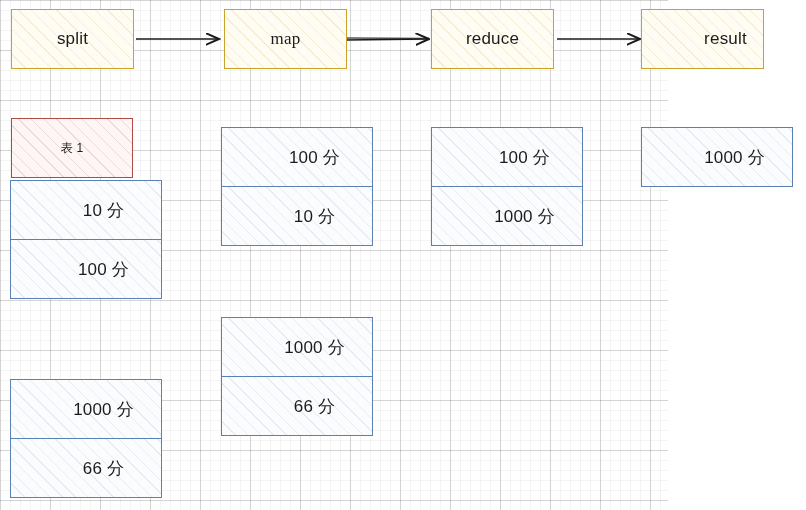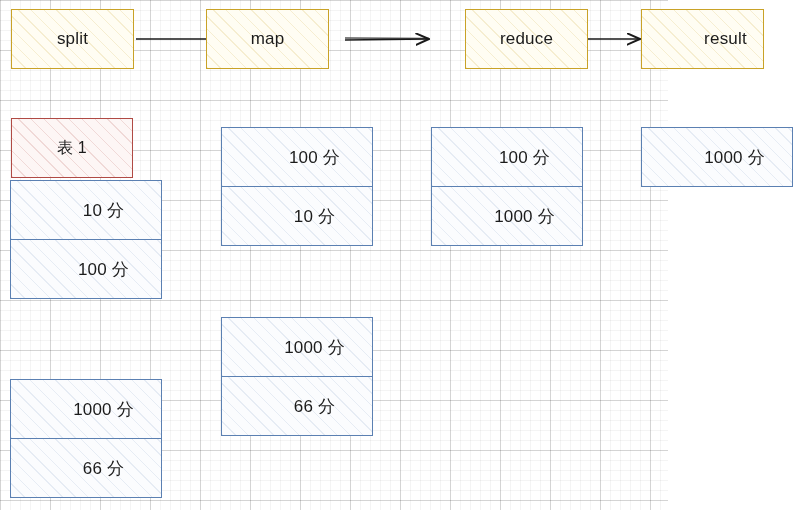--- a/index.html
+++ b/index.html
@@ -65,21 +65,21 @@
   
   .tbl{
     border:1.6px solid #b04a44;
     background-color:#fdf6f5;
     background-image:repeating-linear-gradient(
         45deg,
         rgba(176,74,68,0.17) 0px,
         rgba(176,74,68,0.17) 1px,
         rgba(176,74,68,0) 1px,
         rgba(176,74,68,0) 9px);
-    font-size:16px;
+    font-size:12px;
   }
 
   svg.arrows{
     position:absolute;left:0;top:0;
     width:806px;height:510px;
     overflow:visible;
     pointer-events:none;
   }
 </style>
 </head>
@@ -105,25 +105,25 @@
 
     <g>
       <path d="M557,39 L640,39" stroke="#1a1a1a" stroke-width="1.5" fill="none" marker-end="url(#ah)"></path>
     </g>
   </svg>
 
   <div class="node stage" style="left:11px;top:9px;width:123px;height:60px;">
     <span>split</span>
   </div>
 
-  <div class="node stage" style="left:206px;top:9px;width:123px;height:60px;">
+  <div class="node stage" style="left:224px;top:9px;width:123px;height:60px;font-family:Liberation Serif, serif;">
     <span>map</span>
   </div>
 
-  <div class="node stage" style="left:431px;top:9px;width:123px;height:60px;margin-left:34px;">
+  <div class="node stage" style="left:431px;top:9px;width:123px;height:60px;">
     <span>reduce</span>
   </div>
 
   <div class="node stage" style="left:641px;top:9px;width:123px;height:60px;padding-left:46px;">
     <span>result</span>
   </div>
 
   <div class="node tbl" style="left:11px;top:118px;width:122px;height:60px;">
     <span>表 1</span>
   </div>

